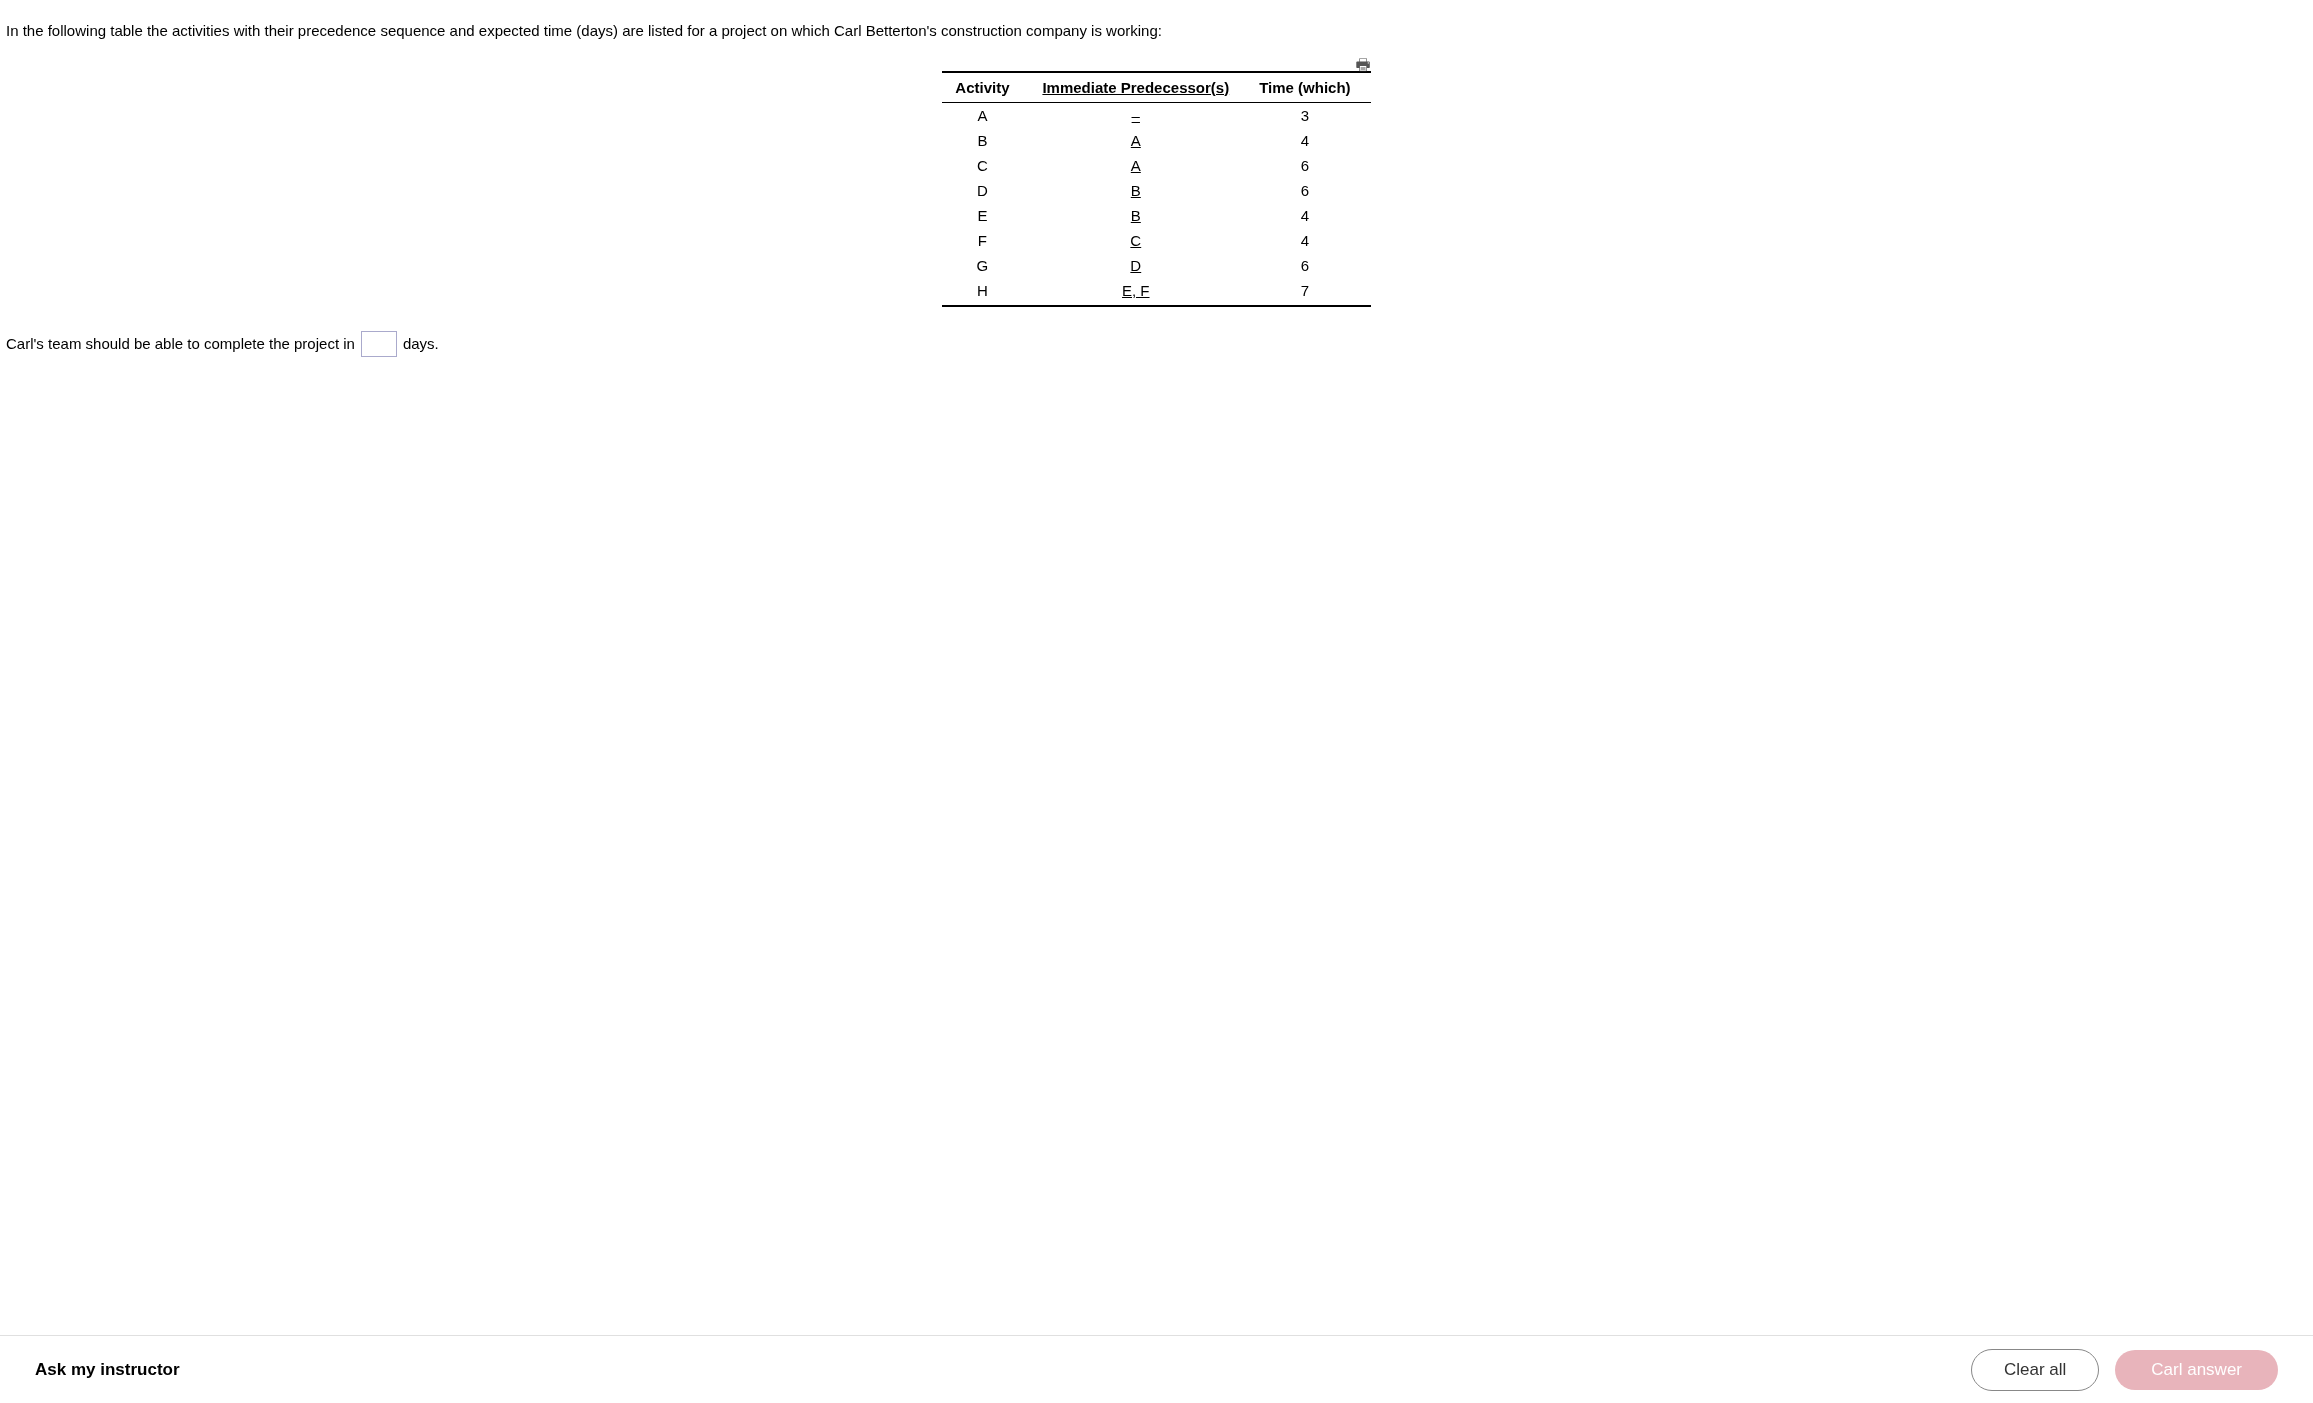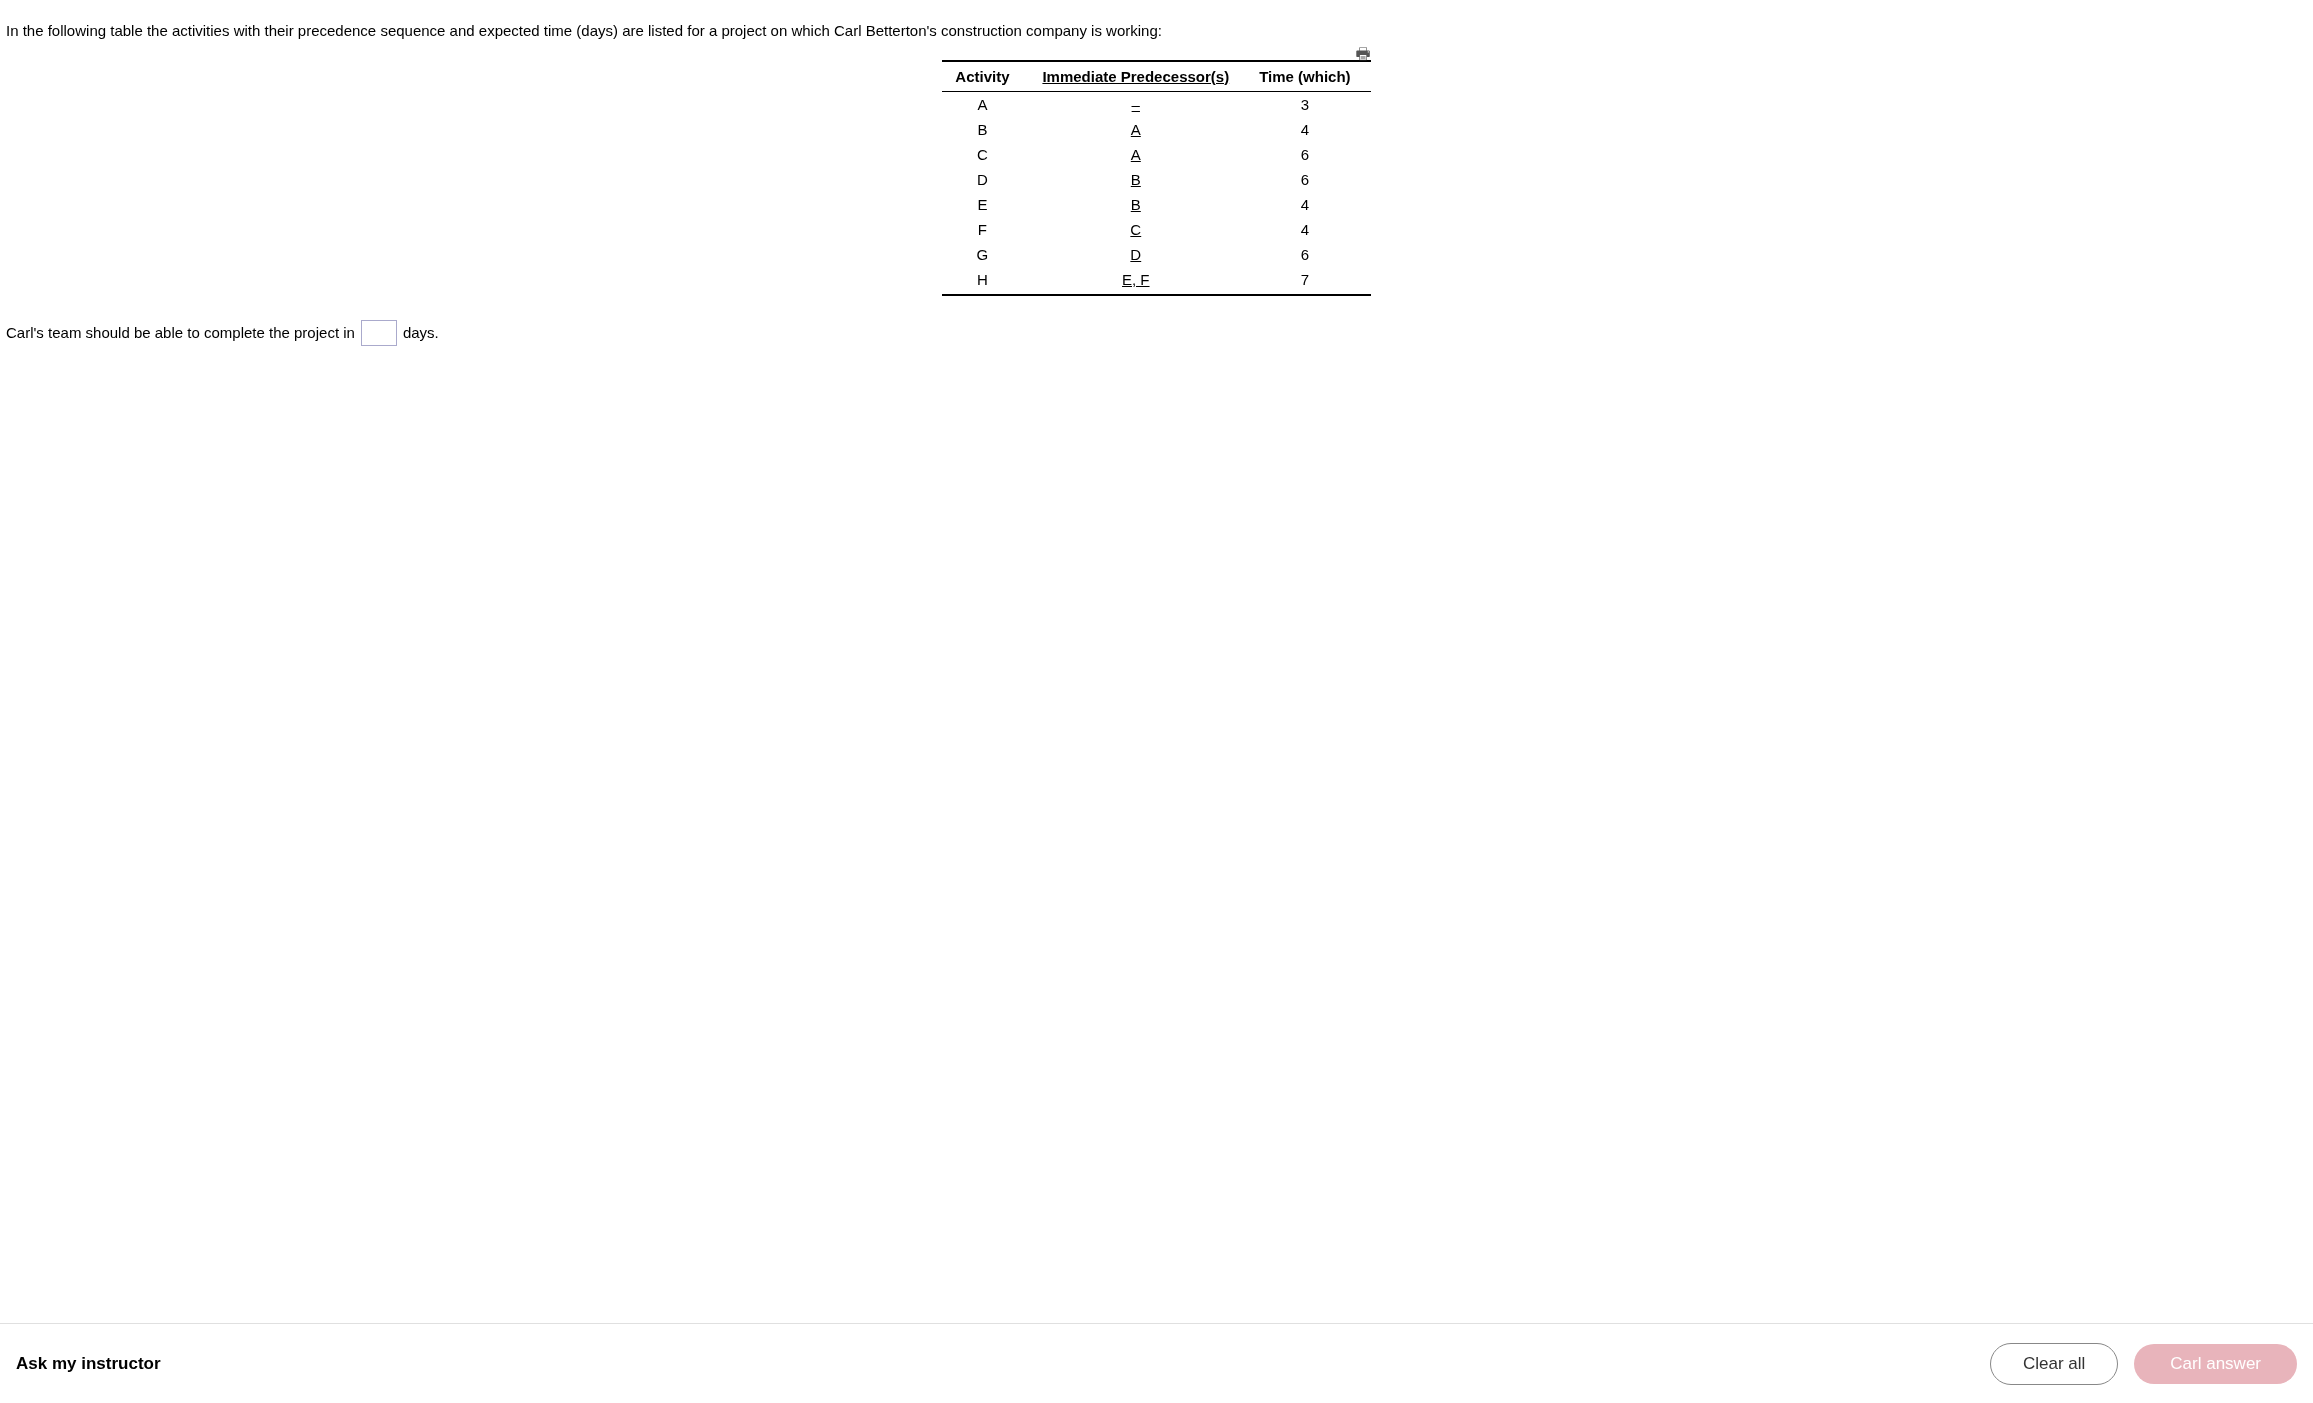--- a/index.html
+++ b/index.html
@@ -19,21 +19,21 @@
       overflow: hidden;
     }
 
     .main-content {
       padding: 20px 6px 0 6px;
     }
 
     .intro-text {
       font-size: 15px;
       line-height: 1.5;
-      margin-bottom: 17px;
+      margin-bottom: 28px;
     }
 
     .table-wrapper {
       display: flex;
       justify-content: center;
       margin-bottom: 24px;
     }
 
     .activity-table {
       border-collapse: collapse;
@@ -109,26 +109,26 @@
       font-size: 15px;
       text-align: center;
       background: #fff;
     }
 
     .footer-bar {
       position: absolute;
       bottom: 0;
       left: 0;
       right: 0;
-      height: 80px;
+      height: 68px;
       background: #ffffff;
       border-top: 1px solid #e0e0e0;
       display: flex;
       align-items: center;
-      padding: 0 16px;
+      padding: 0 35px;
       justify-content: space-between;
     }
 
     .ask-instructor {
       font-weight: bold;
       font-size: 17px;
     }
 
     .footer-buttons {
       display: flex;

